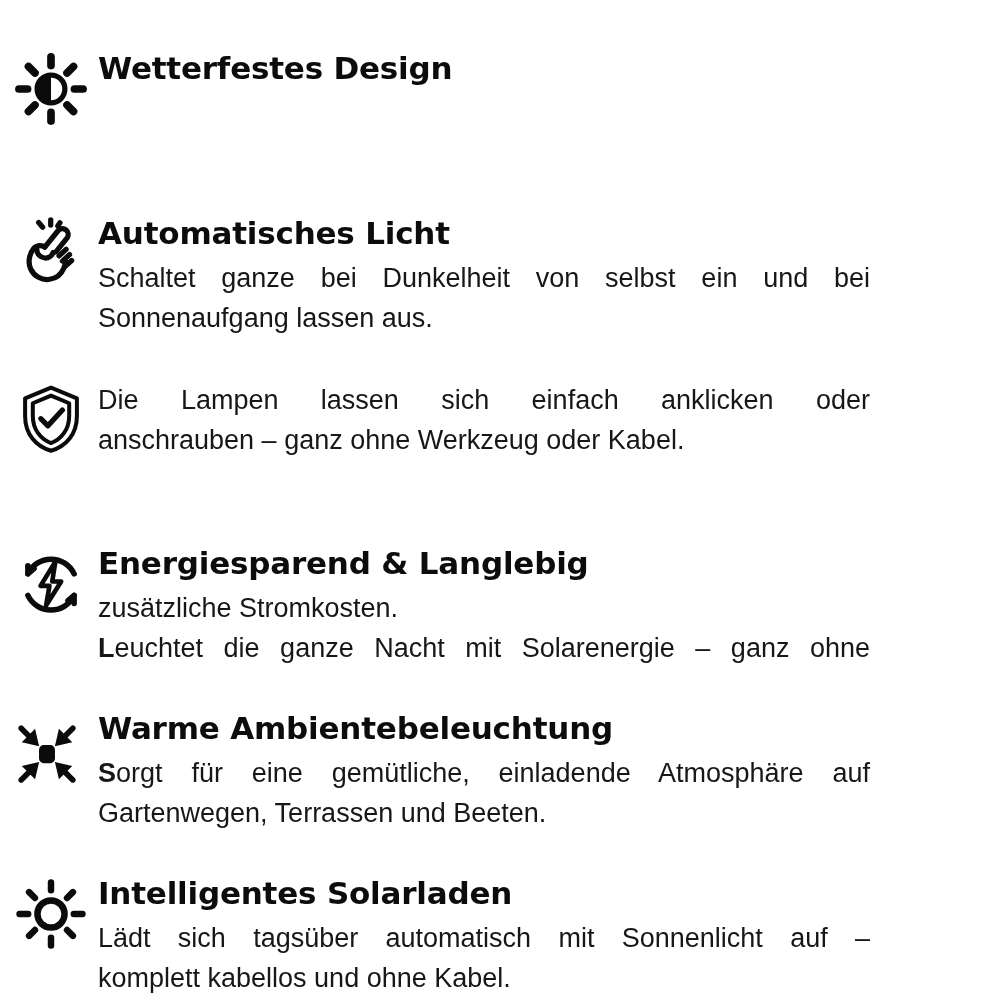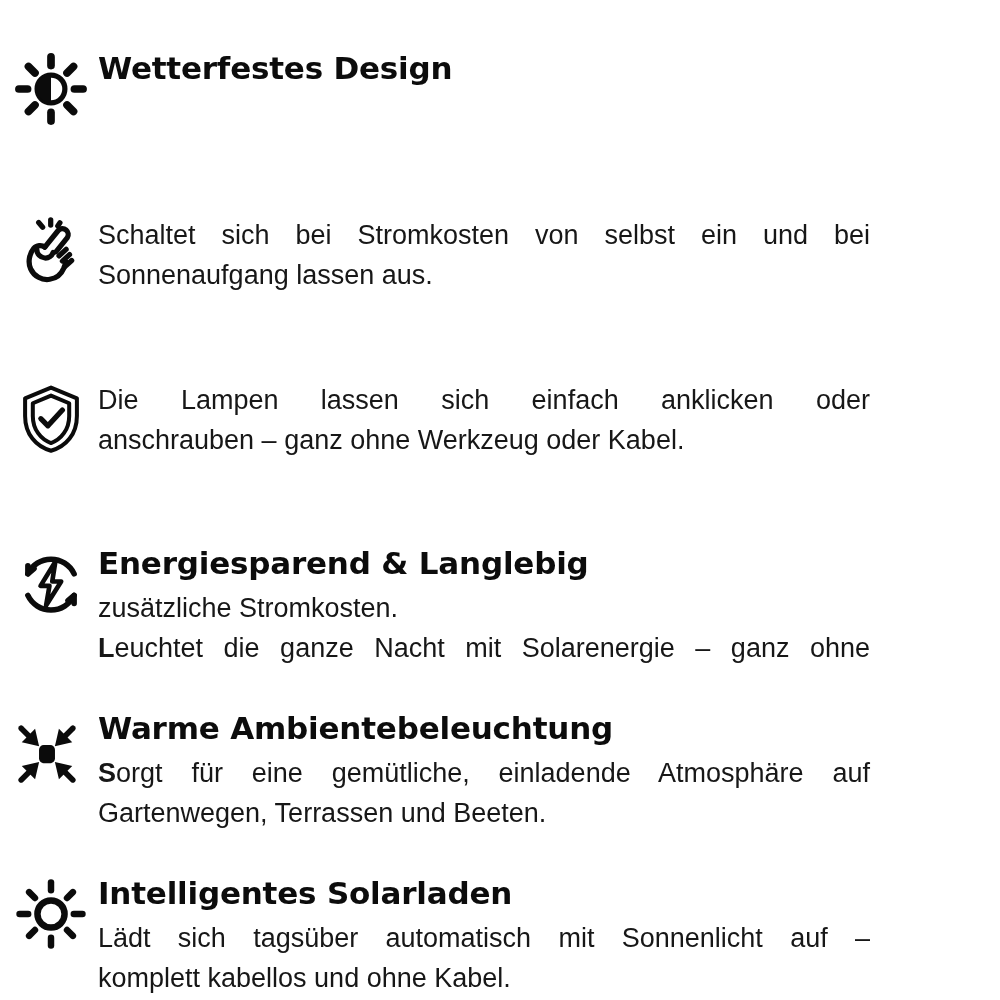--- a/index.html
+++ b/index.html
@@ -64,22 +64,23 @@
         <path d="M14.2 2.9 L14.9 1.9"></path>
         <path d="M10.0 9.8 L14.4 4.3 a1.9 1.9 0 0 1 2.9 2.4 L13.6 11.3"></path>
         <path d="M10.0 9.8 C9.0 9.0 7.3 9.1 6.4 10.2 C5.0 12.0 4.4 14.6 5.4 16.8 C6.5 19.2 9.0 20.6 11.6 20.2 C13.6 19.9 15.3 18.6 16.1 16.7 L16.9 14.6"></path>
         <path d="M7.4 10.5 C7.4 12.0 8.5 13.2 10.0 13.3 C11.2 13.4 12.3 12.6 12.7 11.5"></path>
         <path d="M14.6 12.6 l2.3 -2.1"></path>
         <path d="M15.7 14.3 l2.3 -2.1"></path>
         <path d="M16.6 16.0 l2.1 -1.9"></path>
       </svg>
     </div>
     <div class="text-box">
+      <h2 class="title">Automatisches Licht</h2>
       <p class="body">
-        <span class="line line-fill"><b class="lead"></b><span>Schaltet sich bei Stromkosten von selbst ein und bei</span></span>
+        <span class="line line-fill"><b class="lead"></b><span>Schaltet ganze bei Dunkelheit von selbst ein und bei</span></span>
         <span class="line">Sonnenaufgang lassen aus.</span>
       </p>
     </div>
   </section>
 
   <section class="feature">
     <div class="icon-box">
       <svg viewBox="0 0 24 24" aria-hidden="true" fill="none" stroke="#0b0b0b" stroke-linejoin="round">
         <path stroke-width="1.3" d="M12 1.8 L3.6 5.3 V11 c0 5.9 3.5 9.9 8.4 11.3 c4.9 -1.4 8.4 -5.4 8.4 -11.3 V5.3 Z"></path>
         <path stroke-width="1.3" d="M12 4.4 L6.1 6.9 V11 c0 4.4 2.6 7.6 5.9 8.8 c3.3 -1.2 5.9 -4.4 5.9 -8.8 V6.9 Z"></path>

